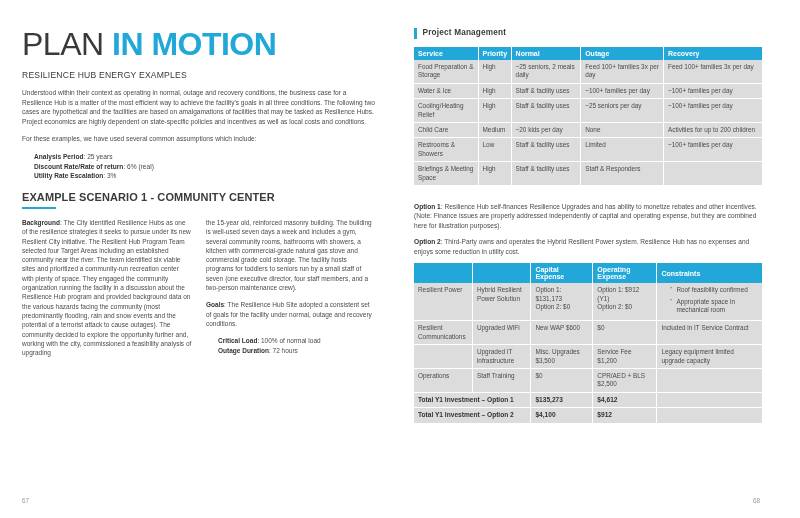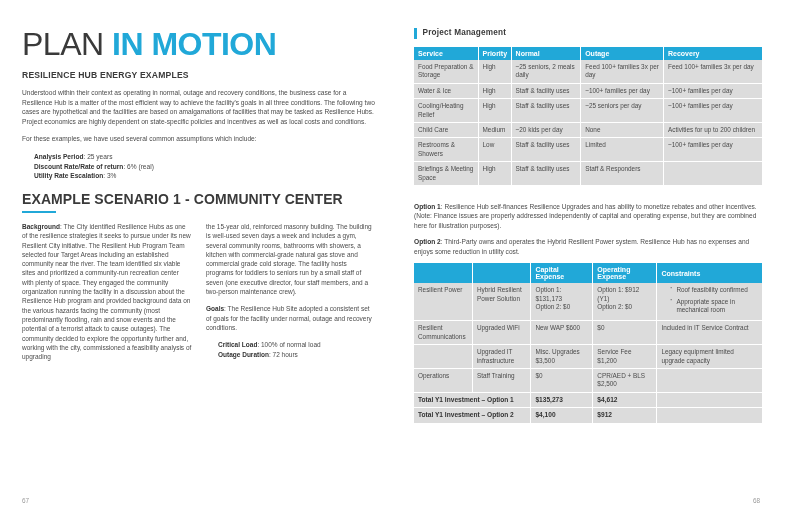--- a/index.html
+++ b/index.html
@@ -18,36 +18,36 @@
   
   .title{
     font-size:32px;line-height:32px;font-weight:400;
     letter-spacing:-0.5px;color:#3a3a3a;margin:0 0 10px 0;
     white-space:nowrap;
   }
   .title .accent{color:#21a8d8;font-weight:700;}
   .title .plain{font-weight:300;}
 
   .kicker{
-    font-size:8.6px;font-weight:700;letter-spacing:0.2px;
+    font-size:8.6px;font-weight:400;letter-spacing:0.2px;
     color:#3a3a3a;margin:0 0 8px 0;
   }
 
   p.body{
     font-size:6.6px;line-height:9.6px;margin:0 0 8px 0;
     color:#4b4b4b;text-align:left;
   }
 
   .assump{margin:0 0 10px 12px;}
   .assump div{font-size:6.6px;line-height:9.6px;color:#4b4b4b;}
   .assump b{color:#333;font-weight:700;}
 
   
   .scenario-head{
-    font-size:14px;font-weight:700;color:#3a3a3a;
+    font-size:11px;font-weight:700;color:#3a3a3a;
     margin:2px 0 4px 0;letter-spacing:0.1px;
   }
   .scenario-rule{
     width:34px;height:2.2px;background:#21a8d8;margin:0 0 9px 0;
   }
 
   
   .twocol{display:flex;gap:14px;}
   .twocol .col{width:170px;}
   .twocol p{

